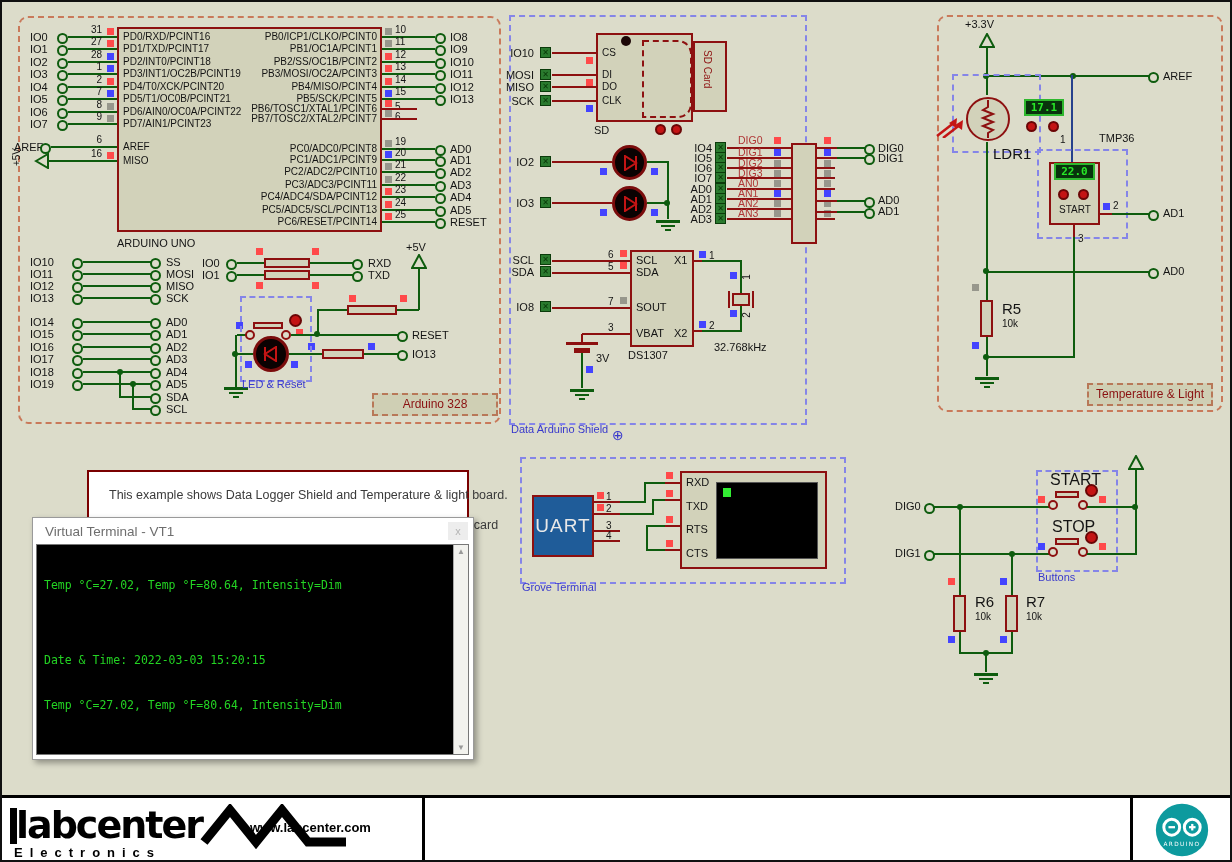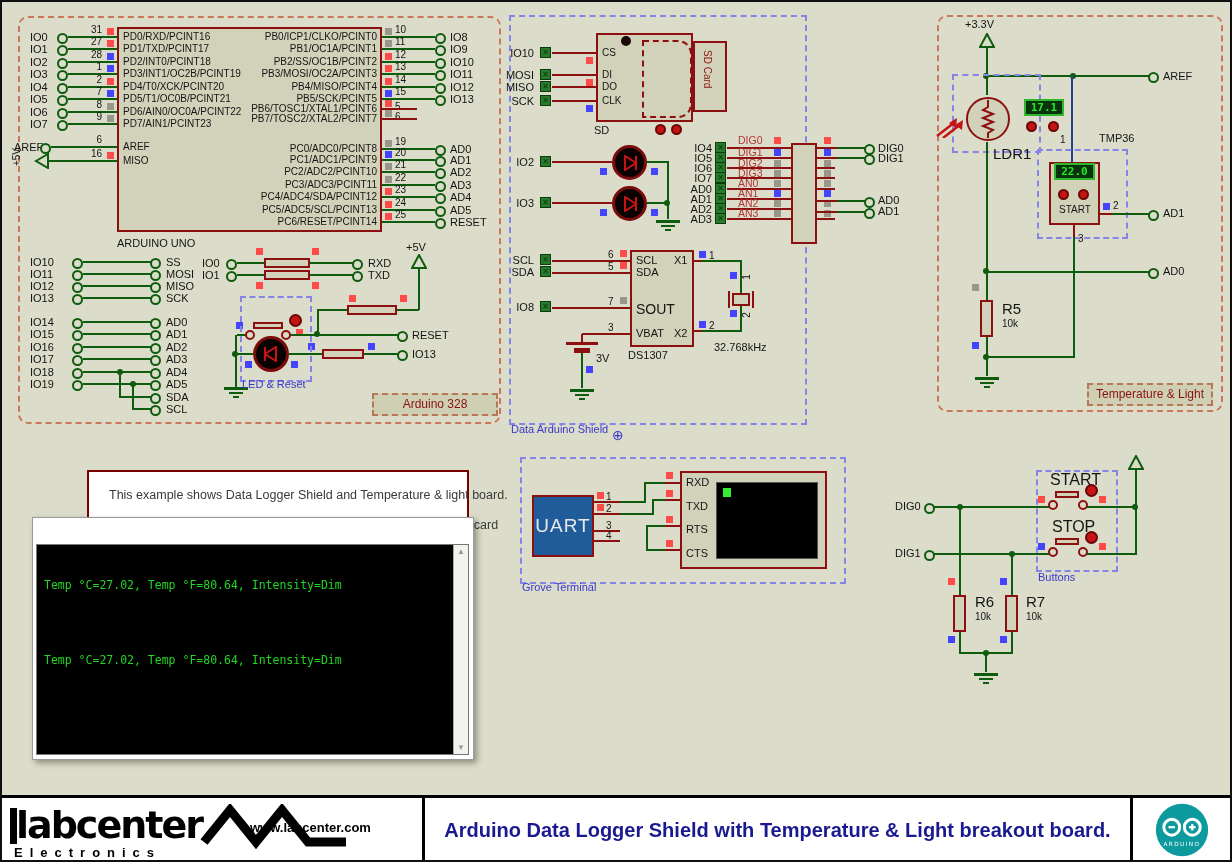--- a/index.html
+++ b/index.html
@@ -533,21 +533,21 @@
       <div class="st" style="left:538px;top:264px"></div>
       <div class="rw" style="left:550px;top:270px;width:78px;height:2px"></div>
       <div class="num" style="left:606px;top:260px">5</div>
       <div class="sq" style="left:618px;top:260px" data-state="red"></div>
       <div class="inl" style="left:634px;top:265px;font-size:11px">SDA</div>
     <div class="lbl" style="left:500px;top:300px;width:32px;text-align:right">IO8</div>
       <div class="st" style="left:538px;top:299px"></div>
       <div class="rw" style="left:550px;top:305px;width:78px;height:2px"></div>
       <div class="num" style="left:606px;top:295px">7</div>
       <div class="sq" style="left:618px;top:295px" data-state="gray"></div>
-      <div class="inl" style="left:634px;top:300px;font-size:14px">SOUT</div>
+      <div class="inl" style="left:634px;top:300px;font-size:11px">SOUT</div>
 
     <div class="rw" style="left:580px;top:331px;width:48px;height:2px"></div>
     <div class="num" style="left:606px;top:321px">3</div>
     <div class="inl" style="left:634px;top:326px;font-size:11px">VBAT</div>
     <div class="inl" style="left:672px;top:253px;font-size:11px">X1</div>
     <div class="inl" style="left:672px;top:326px;font-size:11px">X2</div>
     <div class="rw" style="left:579px;top:332px;width:2px;height:8px"></div>
     <div class="rw" style="left:564px;top:340px;width:32px;height:3px"></div>
     <div class="rw" style="left:572px;top:346px;width:16px;height:5px"></div>
     <div class="lbl" style="left:594px;top:351px">3V</div>
@@ -756,24 +756,29 @@
         <i></i>
       </div>
   </div>
 
   <div id="note">
     <div class="t" style="top:16px">This example shows Data Logger Shield and Temperature &amp; light board.</div>
     <div class="t" style="top:46px">All available analog channels are sampled and stored into the SD card</div>
   </div>
 
   <div id="vt">
+    <div class="bar">
+      <span class="title">Virtual Terminal - VT1</span>
+      <span class="close">x</span>
+    </div>
     <div class="body">
       <div class="lines">
         <div>Temp °C=27.02, Temp °F=80.64, Intensity=Dim</div>
         <div></div>
+        <div>Date &amp; Time: 2022-03-03 15:20:15</div>
         <div>Temp °C=27.02, Temp °F=80.64, Intensity=Dim</div>
         <div></div>
         
       </div>
       <div class="sb">
         <div class="up">▲</div>
         <div class="dn">▼</div>
       </div>
     </div>
   </div>
@@ -782,21 +787,20 @@
     <div>
       <div id="brandbar"></div>
       <div id="brand">labcenter</div>
       <svg class="a" style="left:198px;top:6px" width="150" height="46">
           <path d="M4 38 L30 6 L56 38 L82 6 L108 38 L146 38" fill="none" stroke="#000" stroke-width="9"></path>
         </svg>
       <div id="url">www.labcenter.com</div>
       <div id="electronics">Electronics</div>
     </div>
     <div class="fdiv" style="left:420px"></div>
-    <div id="ftitle">Arduino Data Logger Shield with Temperature &amp; Light breakout board.</div>
     <div class="fdiv" style="left:1128px"></div>
     <div class="a" style="left:1152px;top:4px">
       <svg width="56" height="56" viewBox="0 0 60 60">
         <circle cx="30" cy="30" r="28" fill="#0d9a9e"></circle>
         <g stroke="#fff" fill="none" stroke-width="3.2">
           <circle cx="19" cy="27" r="8.5"></circle>
           <circle cx="41" cy="27" r="8.5"></circle>
         </g>
         <line x1="15.5" y1="27" x2="22.5" y2="27" stroke="#fff" stroke-width="2.4"></line>
         <line x1="37.5" y1="27" x2="44.5" y2="27" stroke="#fff" stroke-width="2.4"></line>

